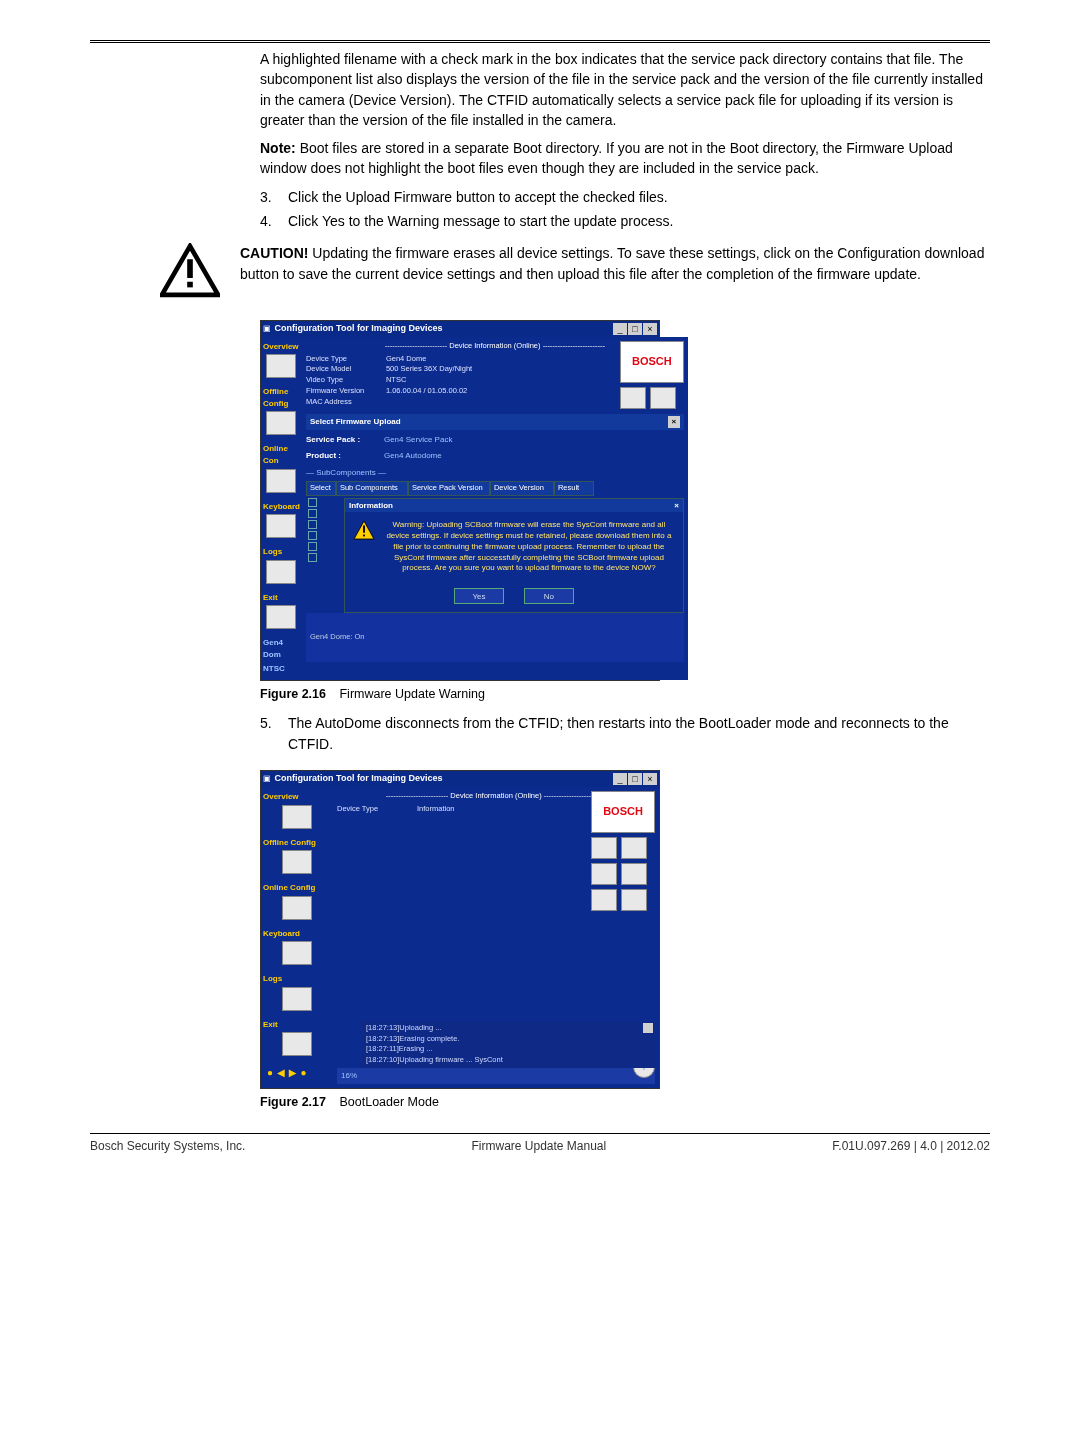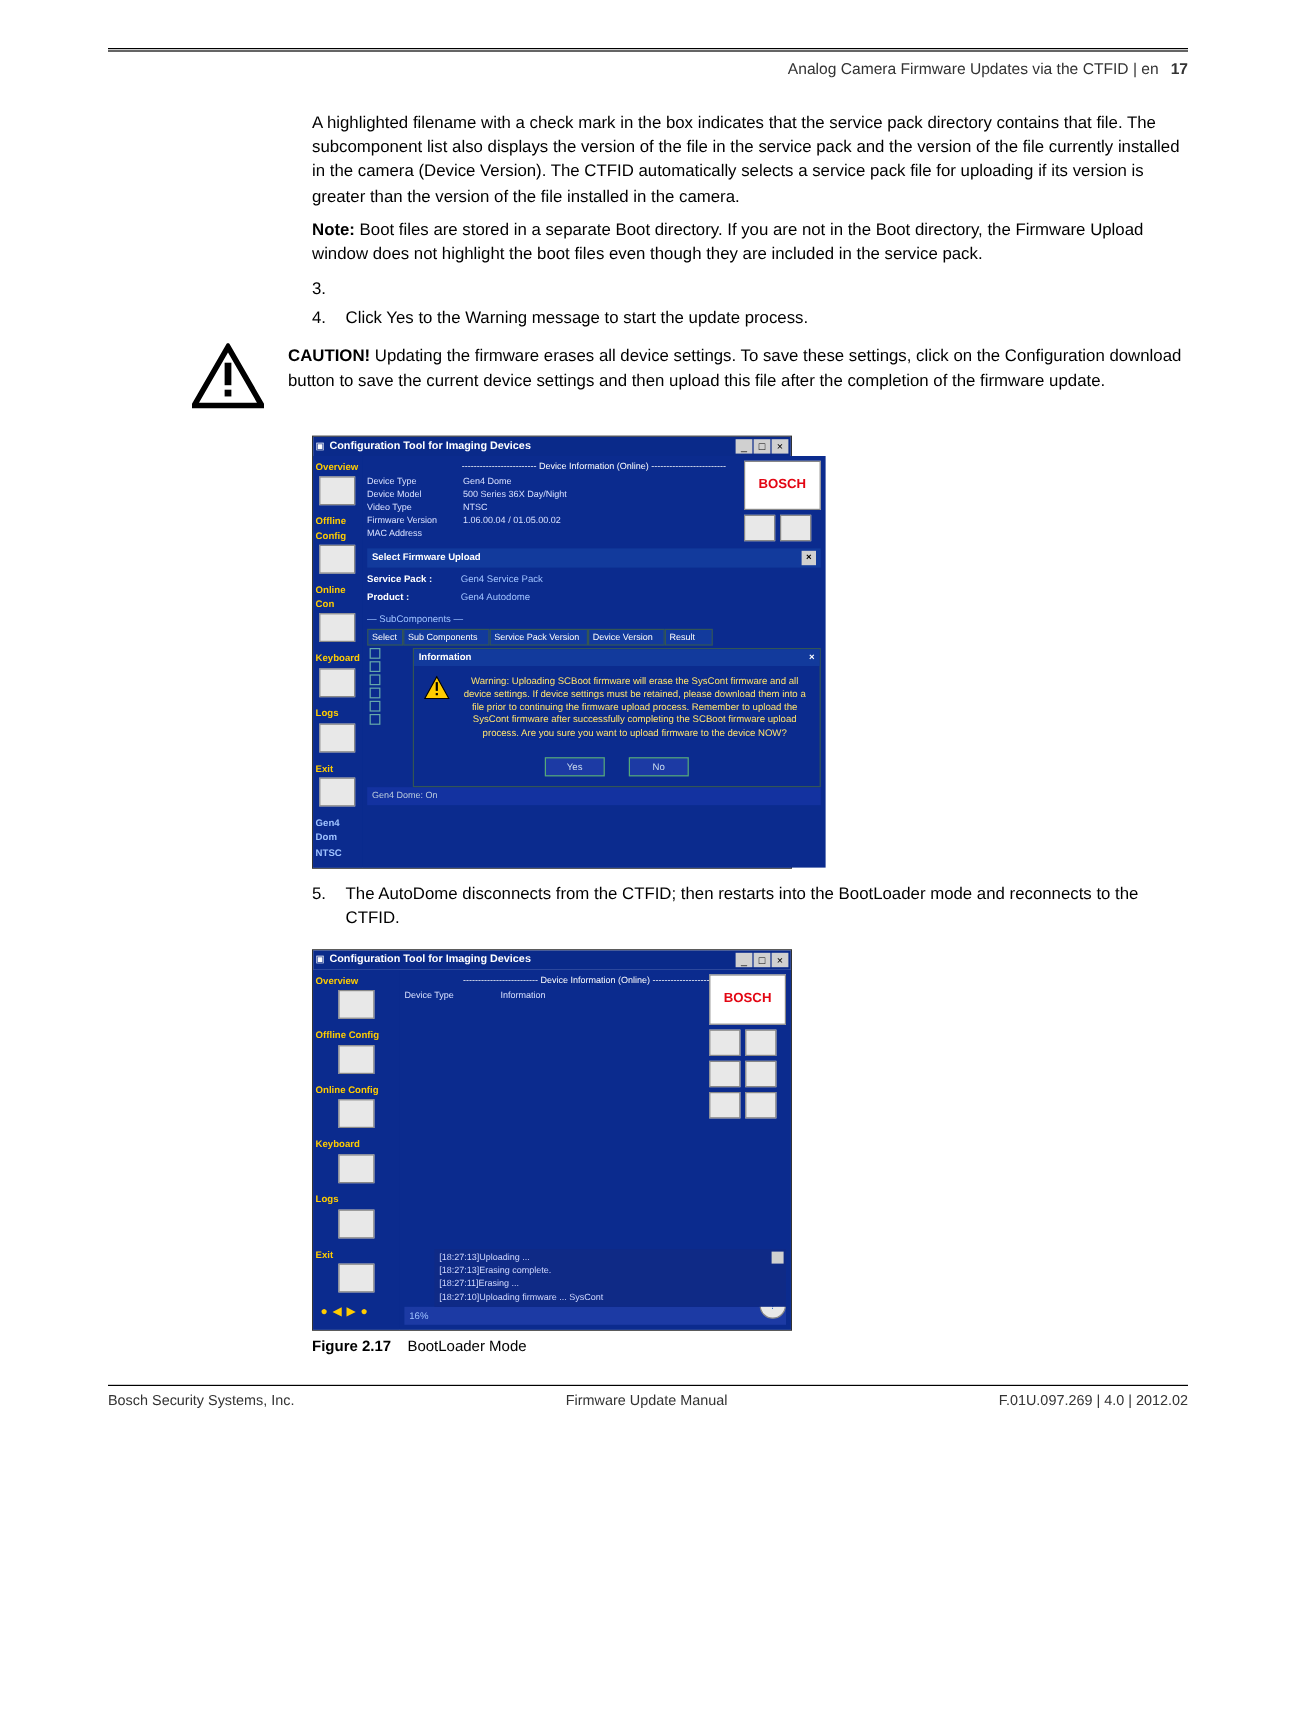--- a/index.html
+++ b/index.html
@@ -51,45 +51,42 @@
   .checks { width:18px; }
   .checks .cb { width:9px; height:9px; border:1px solid #6aa; margin:2px; }
   .modal { position: relative; margin: 2px 0 0 20px; width: 340px; background: #0b2b8e; border: 1px solid #355; }
   .modal .mtitle { background:#123a9c; padding:1px 4px; font-size:8px; font-weight:bold; display:flex; justify-content:space-between; }
   .modal .mbody { padding: 8px; display:flex; }
   .modal .mwarn { width: 22px; height: 20px; margin-right:8px; flex:none; }
   .modal .mwarn svg { width:22px; height:20px; }
   .modal .mtext { color:#ffe36e; font-size:8px; line-height:1.35; text-align:center; }
   .modal .mbtns { display:flex; gap:20px; justify-content:center; padding:6px 0 8px 0; }
   .modal .mbtn { width:50px; height:16px; background:#1c3aa4; border:1px solid #5a7; color:#cde; font-size:8px; text-align:center; line-height:16px; }
-  .bottom-status { background:#1332a0; padding:2px 4px; font-size:7.5px; color:#bcd; }
+  .bottom-status { background:#1332a0; padding:19px 4px; font-size:7.5px; color:#bcd; }
   .nav-arrows { color:#ffcc00; letter-spacing:4px; padding:2px 4px; font-size:10px; }
   .logarea { background:#0f2a86; padding:2px 4px; font-size:7.5px; color:#d0d8ff; position:relative;margin-left:25px; }
   .progress { background:#1c3aa4; padding:2px 4px; font-size:8px; color:#9fc2ff; }
   .scroll-stub { position:absolute; right:2px; top:2px; width:10px; height:10px; background:#d0d0d0; }
   .footer-rule { border-top: 1px solid #000; margin-top: 22px; }
   .footer { display: flex; justify-content: space-between; font-size: 12px; color: #333; margin-top: 4px; }
 </style>
 </head>
 <body>
 
 <div class="page">
   <div class="header-rule"></div>
-  <div class="header-line">
-    <span>Analog Camera Firmware Updates via the CTFID | en</span>
-    <span class="pagenum">17</span>
-  </div>
 
   <div class="content">
     <p>A highlighted filename with a check mark in the box indicates that the service pack directory contains that file. The subcomponent list also displays the version of the file in the service pack and the version of the file currently installed in the camera (Device Version). The CTFID automatically selects a service pack file for uploading if its version is greater than the version of the file installed in the camera.</p>
     <p style="margin-top:8px">
       <b>Note:</b><span> Boot files are stored in a separate Boot directory. If you are not in the Boot directory, the Firmware Upload window does not highlight the boot files even though they are included in the service pack.</span>
     </p>
     <div class="ol-item" style="margin-top:8px">
       <span class="num">3.</span>
+      <span>Click the Upload Firmware button to accept the checked files.</span>
     </div>
     <div class="ol-item">
       <span class="num">4.</span>
       <span>Click Yes to the Warning message to start the update process.</span>
     </div>
   </div>
 
   <div class="caution-block" style="display:flex;">
     <div class="warn-icon">
       <svg viewBox="0 0 64 56">
@@ -210,20 +207,24 @@
                 <div class="mbtns">
                   <div class="mbtn">Yes</div>
                   <div class="mbtn">No</div>
                 </div>
               </div>
             </div>
             <div class="bottom-status">Gen4 Dome: On</div>
           </div>
         </div>
       </div>
+      <div class="caption">
+        <b>Figure 2.16</b>
+        <span>Firmware Update Warning</span>
+      </div>
     </div>
 
     <div class="ol-item">
       <span class="num">5.</span>
       <span>The AutoDome disconnects from the CTFID; then restarts into the BootLoader mode and reconnects to the CTFID.</span>
     </div>
 
     <div class="figure">
       <div class="app-window">
         <div class="titlebar">

